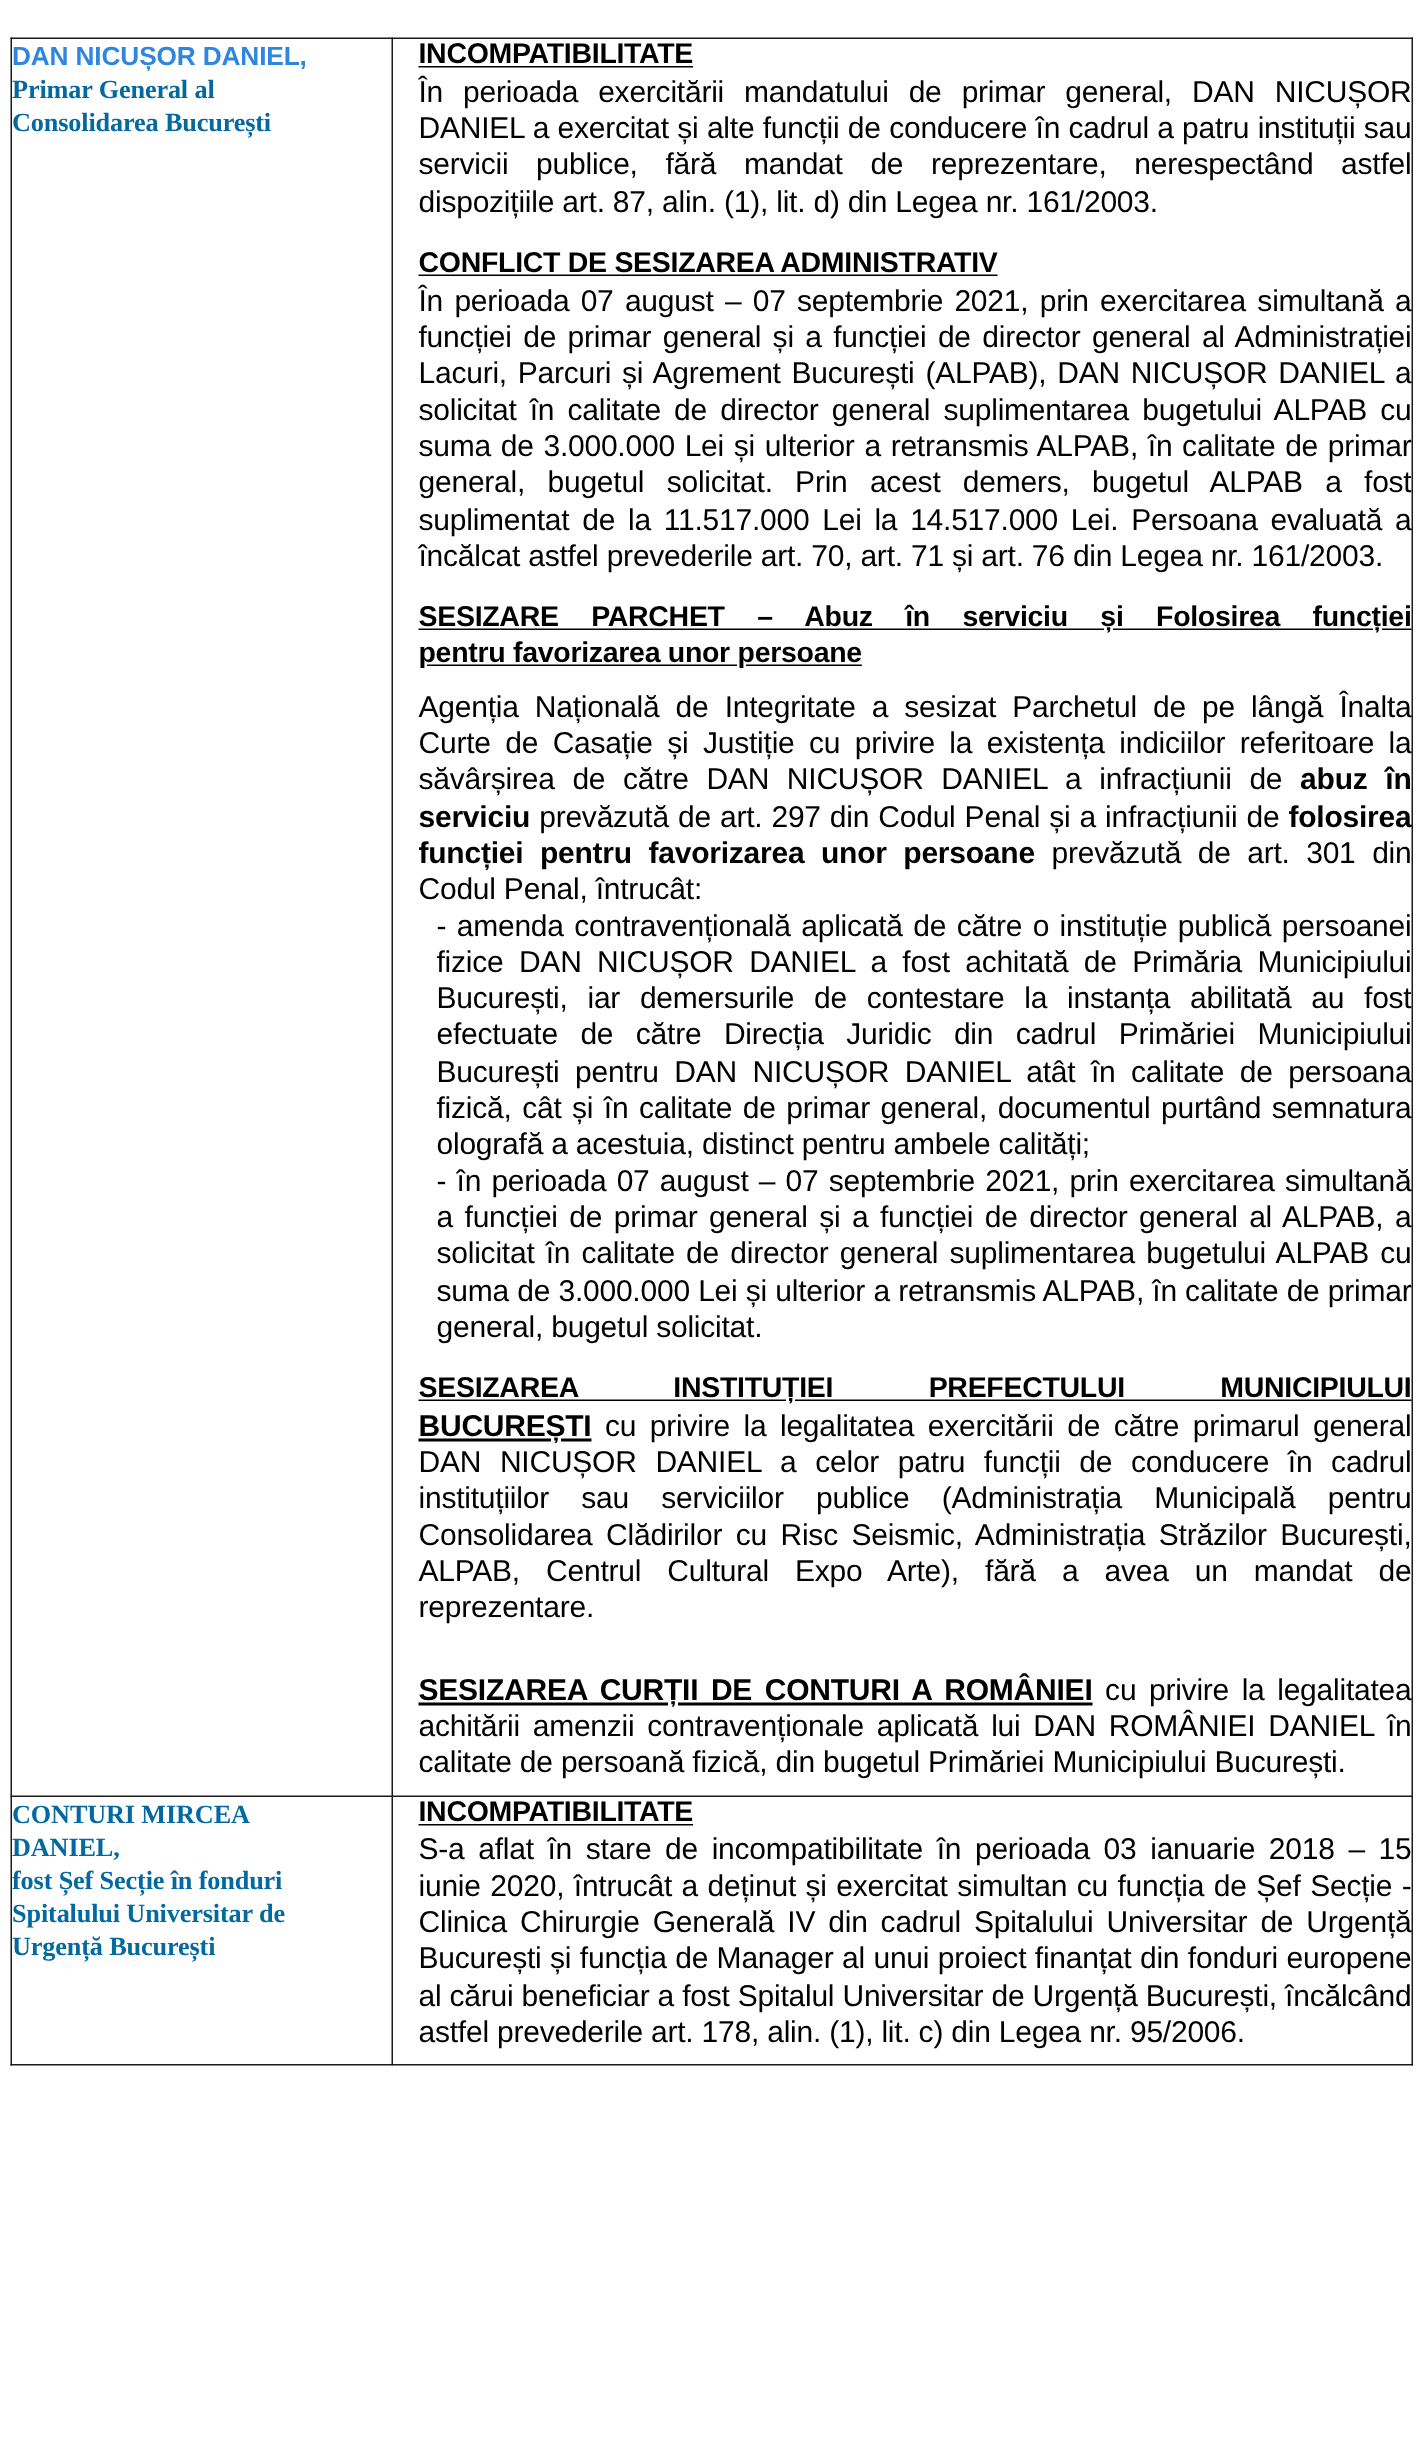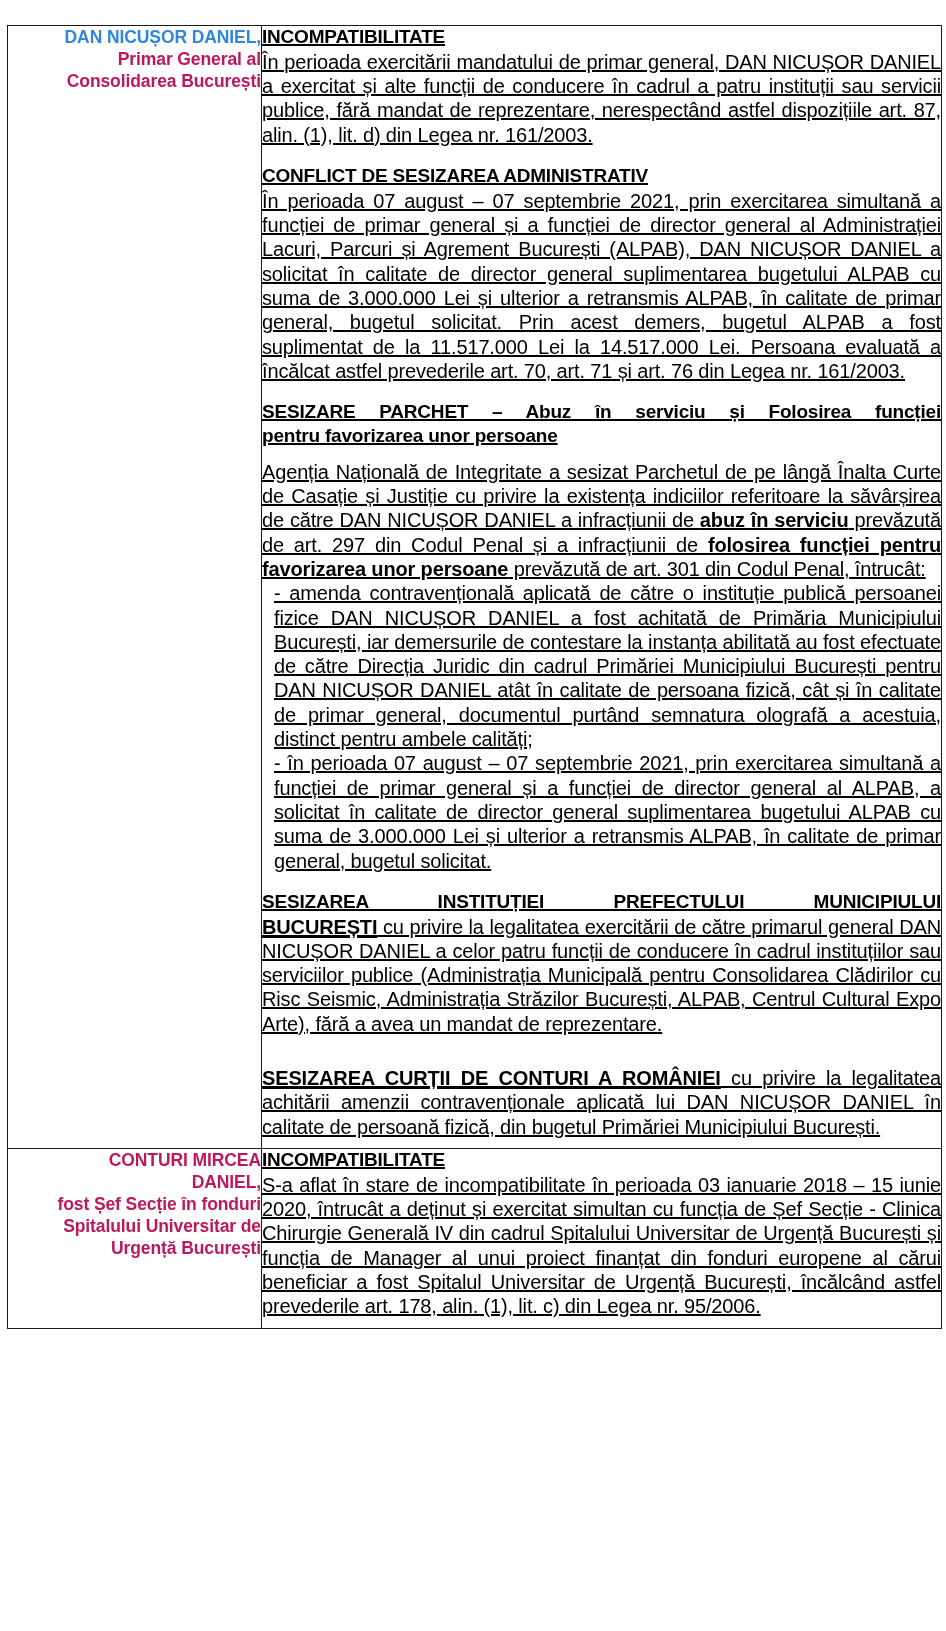--- a/index.html
+++ b/index.html
@@ -29,45 +29,45 @@
     border-collapse: collapse;
     table-layout: fixed;
   }
   table.doc-table td {
     border: 1.6px solid #1a1a1a;
     vertical-align: top;
     padding: 0;
   }
   td.name-cell {
     width: 253px;
-    text-align: right;
+    text-align: left;
     vertical-align: middle;
     padding: 6px 8px;
   }
   td.body-cell {
     width: 679px;
     padding: 6px 14px 10px 12px;
   }
   .name-block {
     font-size: 17.5px;
     font-weight: bold;
     line-height: 1.26;
     letter-spacing: -0.1px;
   }
   .name-primary {
     color: #2E86DE;
     display: block;
   }
   .name-secondary {
-    color: #be185d;
+    color: #0369a1;
     display: block;
+    font-family: Liberation Serif, serif;
   }
   .sec {
-    margin: 0 0 0 0;
-    text-decoration: underline;
+    margin: 0 0 0 17px;
   }
   h3.sec-title {
     font-size: 19px;
     font-weight: bold;
     line-height: 1.2;
     margin: 0 0 1px 0;
     text-decoration: underline;
     text-underline-offset: 2px;
     letter-spacing: -0.2px;
   }
@@ -146,21 +146,21 @@
           <div class="spacer-md"></div>
 
           <div class="sec">
             <h3 class="sec-title justify-title">SESIZAREA INSTITUȚIEI PREFECTULUI MUNICIPIULUI</h3>
             <p class="para"><span class="inline-head">BUCUREȘTI</span><span> cu privire la legalitatea exercitării de către primarul general DAN NICUȘOR DANIEL a celor patru funcții de conducere în cadrul instituțiilor sau serviciilor publice (Administrația Municipală pentru Consolidarea Clădirilor cu Risc Seismic, Administrația Străzilor București, ALPAB, Centrul Cultural Expo Arte), fără a avea un mandat de reprezentare.</span></p>
           </div>
 
           <div class="spacer-lg"></div>
 
           <div class="sec">
-            <p class="para"><span class="inline-head">SESIZAREA CURȚII DE CONTURI A ROMÂNIEI</span><span> cu privire la legalitatea achitării amenzii contravenționale aplicată lui DAN NICUȘOR DANIEL în calitate de persoană fizică, din bugetul Primăriei Municipiului București.</span></p>
+            <p class="para"><span class="inline-head">SESIZAREA CURȚII DE CONTURI A ROMÂNIEI</span><span> cu privire la legalitatea achitării amenzii contravenționale aplicată lui DAN ROMÂNIEI DANIEL în calitate de persoană fizică, din bugetul Primăriei Municipiului București.</span></p>
           </div>
 
           <div class="spacer-sm"></div>
 
         </td>
       </tr>
 
       <tr>
         <td class="name-cell">
           <div class="name-block">

